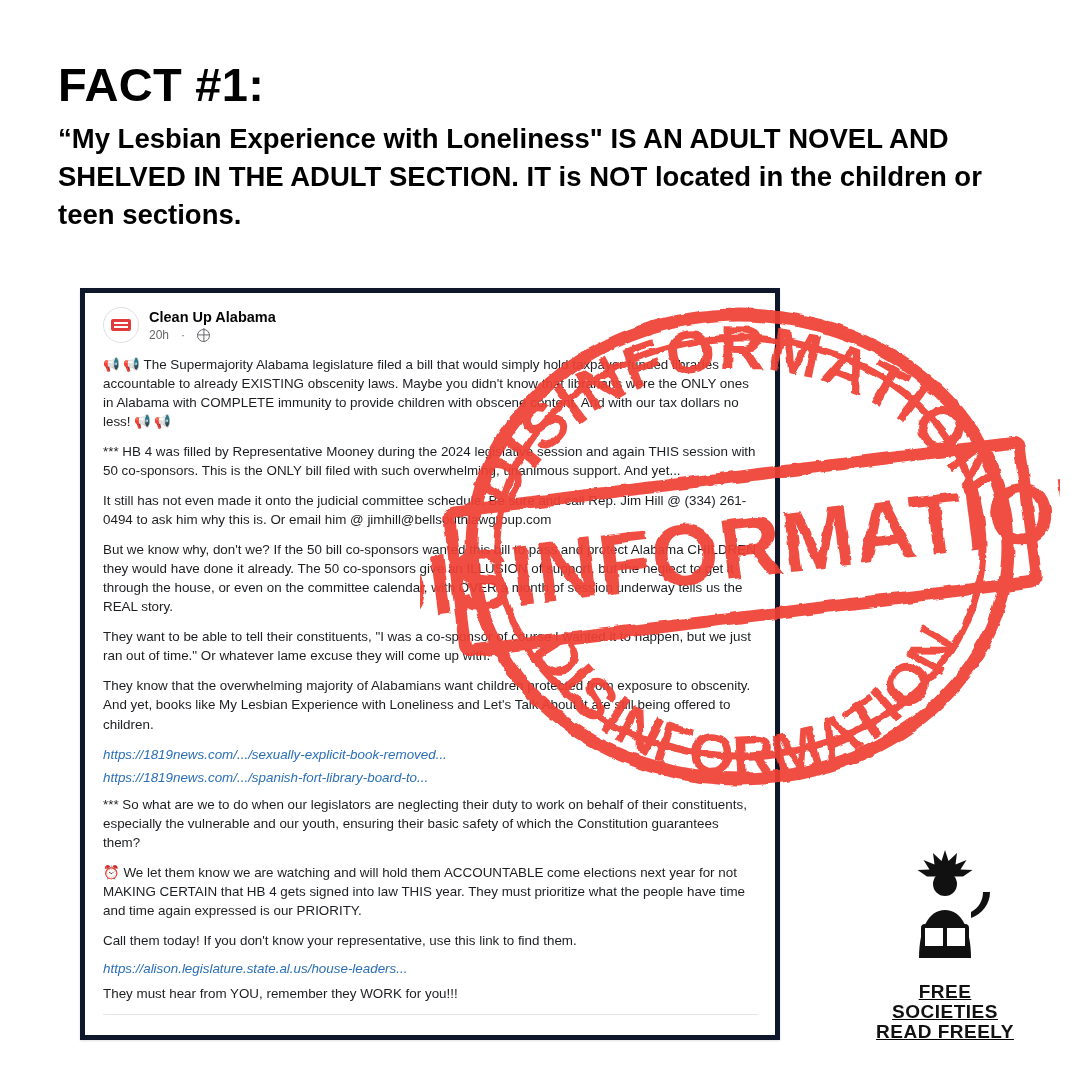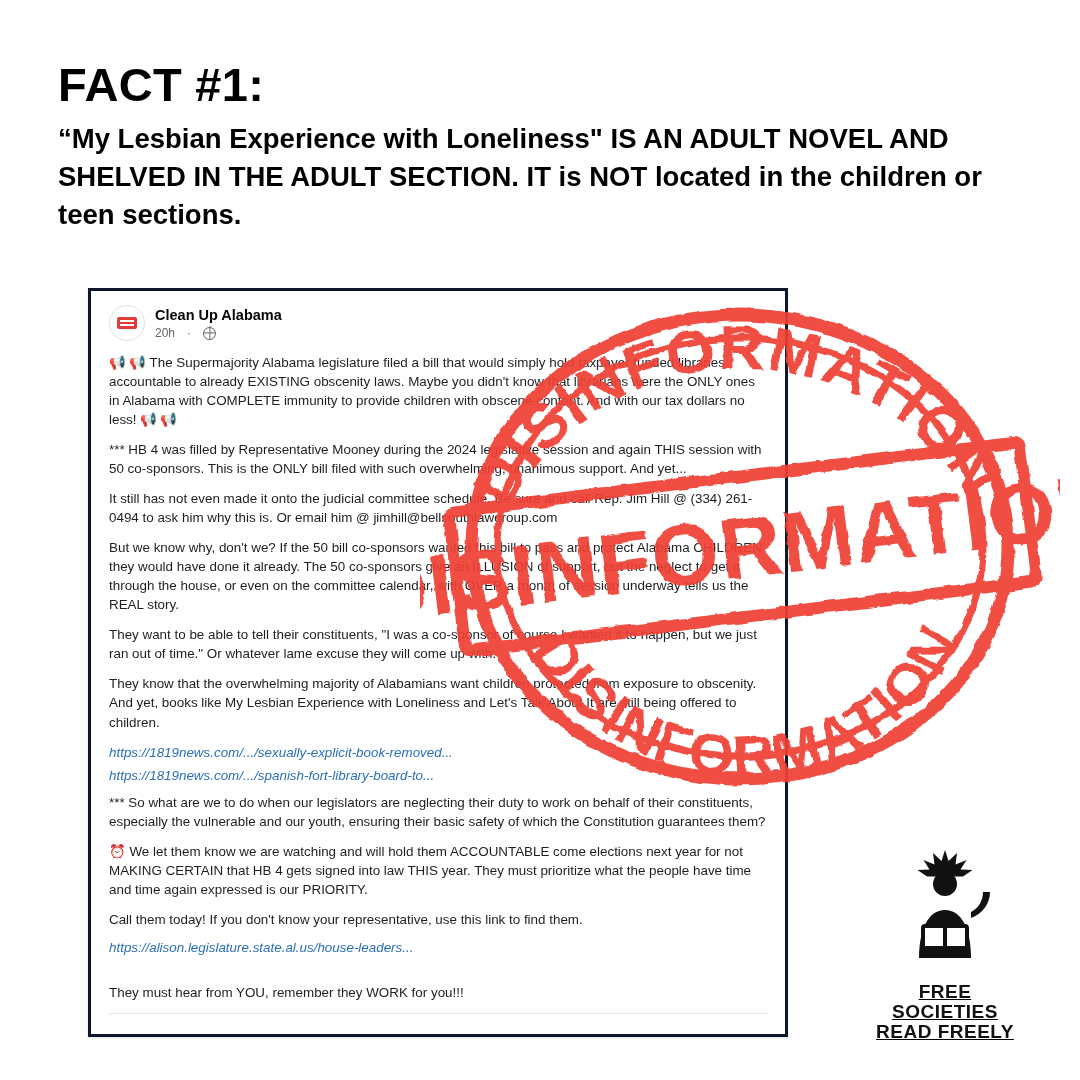--- a/index.html
+++ b/index.html
@@ -34,25 +34,25 @@
     font-size: 27.5px;
     font-weight: bold;
     color: #000;
     line-height: 1.38;
     margin: 0;
   }
 
   
   .post-card {
     position: absolute;
-    left: 88px;
+    left: 80px;
     top: 288px;
     width: 700px;
     background: #ffffff;
-    border: 3px solid #0f172a;
+    border: 5px solid #0f172a;
     box-shadow: 0 1px 2px rgba(0,0,0,0.12);
     padding: 14px 17px 10px 18px;
     box-sizing: border-box;
   }
   .post-header {
     display: flex;
     align-items: flex-start;
     gap: 10px;
     margin-bottom: 12px;
   }
@@ -220,21 +220,21 @@
 
     <a class="post-link" href="#">https://1819news.com/.../sexually-explicit-book-removed...</a>
     <a class="post-link" href="#">https://1819news.com/.../spanish-fort-library-board-to...</a>
 
     <p style="margin-top:6px">*** So what are we to do when our legislators are neglecting their duty to work on behalf of their constituents, especially the vulnerable and our youth, ensuring their basic safety of which the Constitution guarantees them?</p>
     <p>⏰ We let them know we are watching and will hold them ACCOUNTABLE come elections next year for not MAKING CERTAIN that HB 4 gets signed into law THIS year. They must prioritize what the people have time and time again expressed is our PRIORITY.</p>
     <p class="tight">Call them today! If you don't know your representative, use this link to find them.</p>
 
     <a class="post-link" href="#">https://alison.legislature.state.al.us/house-leaders...</a>
 
-    <p style="margin-top:24px">They must hear from YOU, remember they WORK for you!!!</p>
+    <p style="margin-top:4px">They must hear from YOU, remember they WORK for you!!!</p>
   </div>
 
   <div class="post-bottom-rule"></div>
 </div>
 
 <div class="stamp">
   <svg viewBox="0 0 640 520" xmlns="http://www.w3.org/2000/svg">
     <defs>
       <path id="arcTop" d="M 70,285 A 255,240 0 0 1 570,275" fill="none"></path>
       <path id="arcBottom" d="M 95,320 A 235,225 0 0 0 555,310" fill="none"></path>

